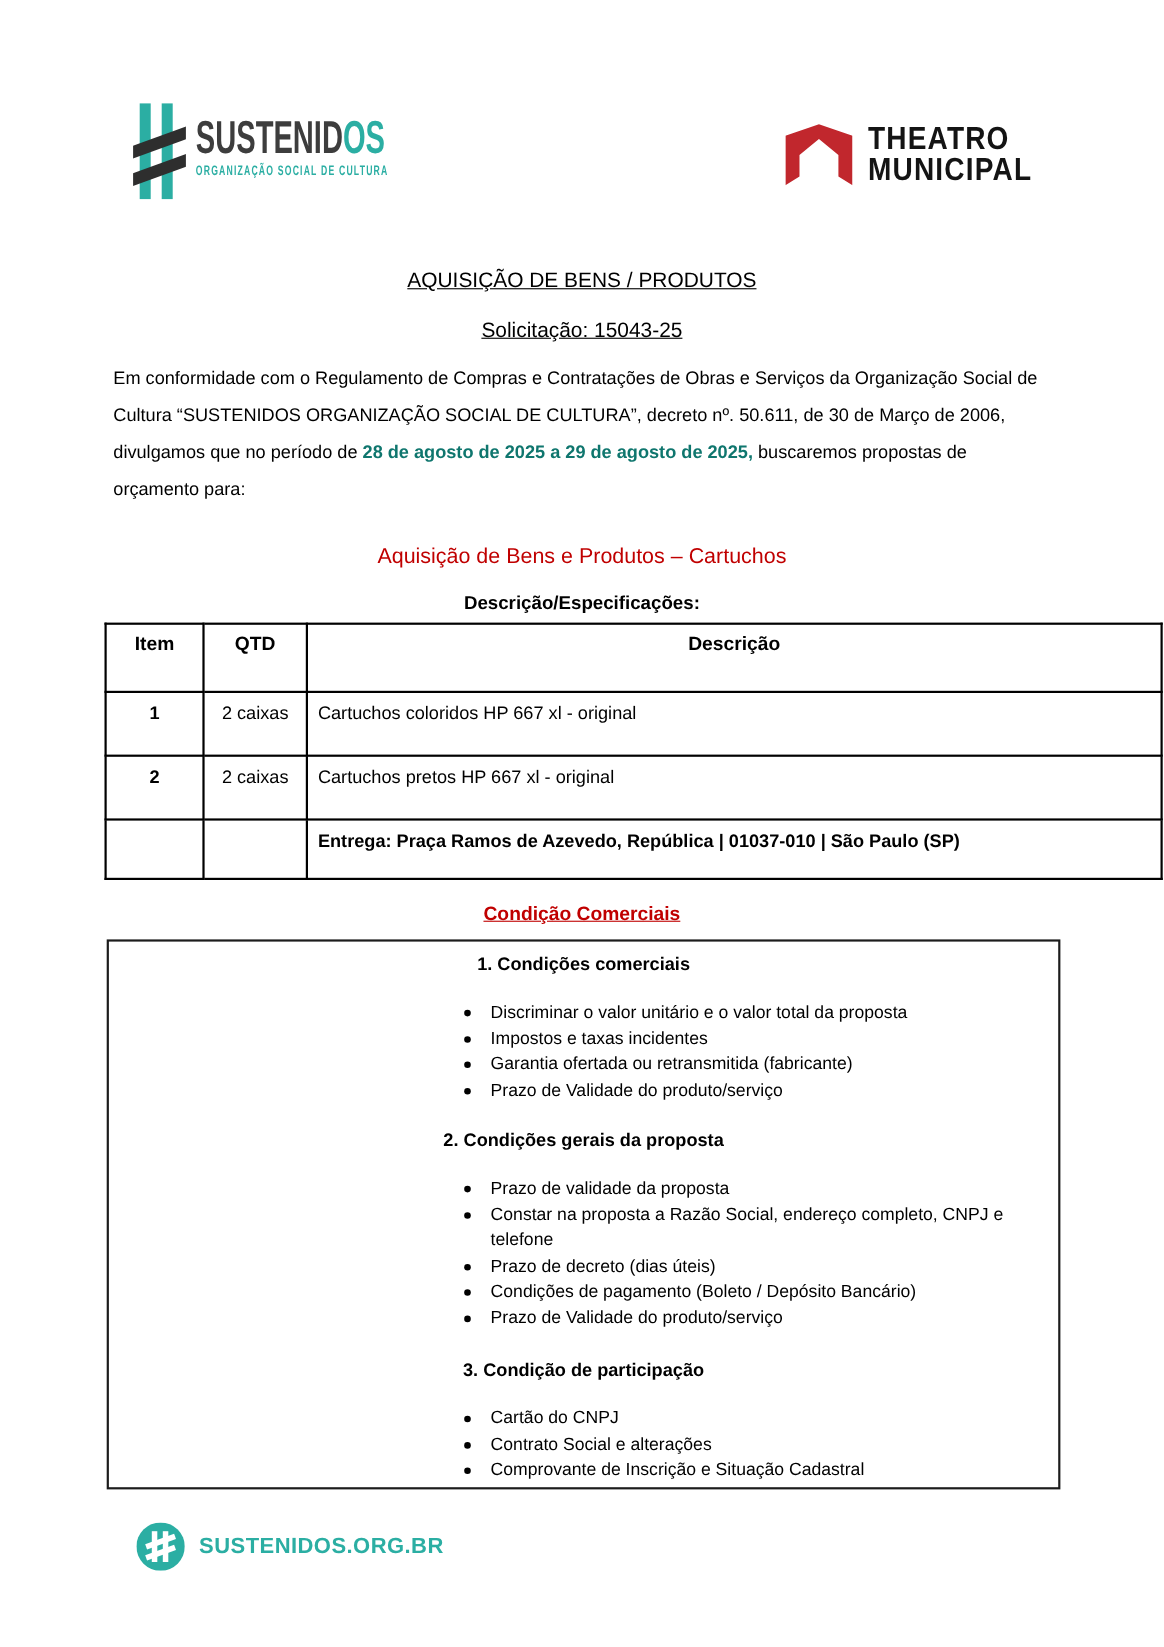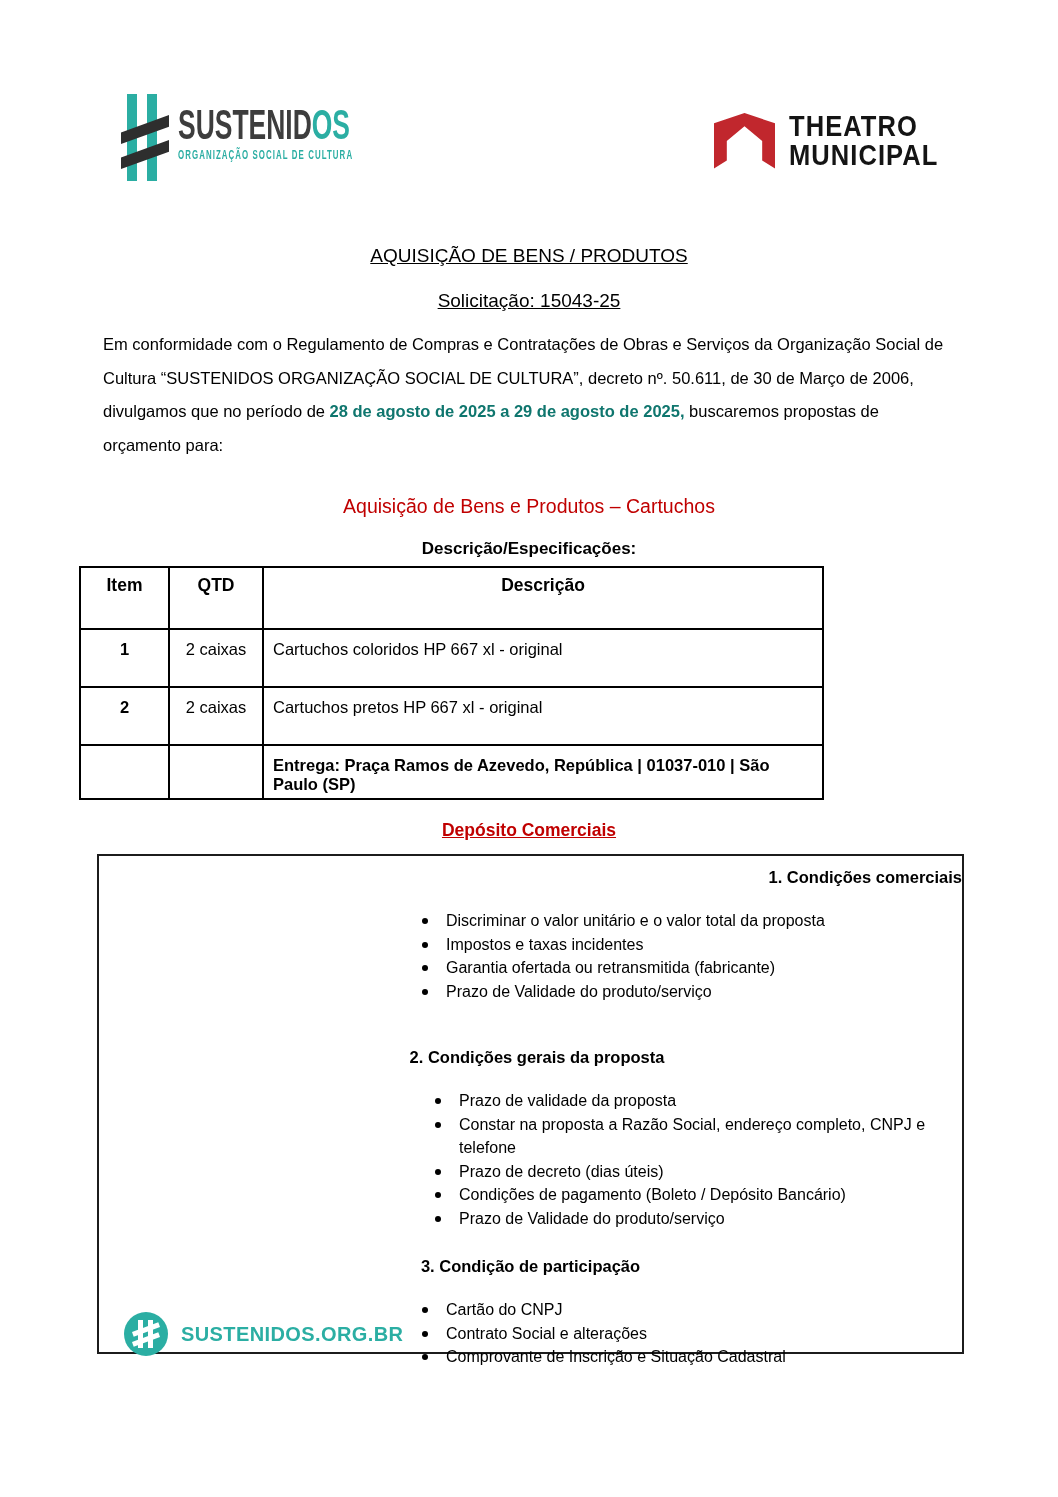--- a/index.html
+++ b/index.html
@@ -41,21 +41,21 @@
     position:absolute; left:0; top:495px; width:100%; text-align:center;
     font-size:19.5px; font-weight:normal; color:#c00000;
   }
   .spec-heading {
     position:absolute; left:0; top:539px; width:100%; text-align:center;
     font-size:17px; font-weight:bold;
   }
 
   
   .spec-table {
-    position:absolute; left:79px; top:566px; width:745px;
+    position:absolute; left:95px; top:566px; width:962px;
     border-collapse:collapse; table-layout:fixed;
   }
   .spec-table th, .spec-table td { border:2px solid #000; vertical-align:top; }
   .spec-table th { height:52px; font-size:17.5px; font-weight:bold; padding-top:7px; text-align:center; }
   .spec-table .c-item { width:85px; }
   .spec-table .c-qtd  { width:90px;margin-left:44px; }
   .spec-table td { padding-top:10px; font-size:16.5px; }
   .spec-table .row1 td, .spec-table .row2 td { height:45px; }
   .spec-table .row3 td { height:41px;font-weight:bold; }
   .cell-item { text-align:center; font-weight:bold; font-size:17px; }
@@ -65,34 +65,34 @@
   
   .cond-heading {
     position:absolute; left:0; top:820px; width:100%; text-align:center;
     font-size:17.5px; font-weight:bold; color:#c00000; text-decoration:underline;
   }
   .cond-box {
     position:absolute; left:97px; top:854px; width:867px; height:500px;
     border:2px solid #1c1c1c; box-sizing:border-box;
   }
   .cond-title { text-align:center; font-weight:bold; font-size:16.5px; }
-  .cond-section.s1 .cond-title { padding-top:12px;text-align:right; }
-  .cond-section.s2 { margin-top:45px;padding-left:13px; }
+  .cond-section.s1 .cond-title { padding-top:12px; }
+  .cond-section.s2 { margin-top:25px; }
   .cond-section.s3 { margin-top:27px; }
   .cond-box ul { list-style:none; margin:22px 0 0 314px; padding:0; width:545px; }
   .cond-box li {
     position:relative; padding-left:33px; font-size:16px; line-height:23.5px; text-align:left;
   }
   .cond-box li::before {
     content:""; position:absolute; left:9px; top:9px;
     width:6px; height:6px; border-radius:50%; background:#000;
   }
 
   
-  .footer { position:absolute; left:124px; top:1312px; display:flex; align-items:center; }
+  .footer { position:absolute; left:124px; top:1384px; display:flex; align-items:center; }
   .footer-site { margin-left:13px; font-size:20px; font-weight:bold; color:#2baea3; letter-spacing:0.4px; }
 </style>
 </head>
 <body>
 
 <div class="page">
 
   <div class="logo-sustenidos">
     <svg width="48" height="90" viewBox="0 0 48 90">
       <rect x="6" y="1" width="10" height="87" fill="#2baea3"></rect>
@@ -144,21 +144,21 @@
       <td class="cell-desc">Cartuchos pretos HP 667 xl - original</td>
     </tr>
     <tr class="row3">
       <td class="cell-item"></td>
       <td class="cell-qtd"></td>
       <td class="cell-desc">Entrega: Praça Ramos de Azevedo, República | 01037-010 | São Paulo (SP)</td>
     </tr>
   </tbody>
     </table>
 
-  <div class="cond-heading">Depósito Comerciais</div>
+  <div class="cond-heading">Condição Comerciais</div>
 
   <div class="cond-box">
     <div class="cond-section s1">
       <div class="cond-title">1. Condições comerciais</div>
       <ul>
         <li>Discriminar o valor unitário e o valor total da proposta</li>
         <li>Impostos e taxas incidentes</li>
         <li>Garantia ofertada ou retransmitida (fabricante)</li>
         <li>Prazo de Validade do produto/serviço</li>
       </ul>

